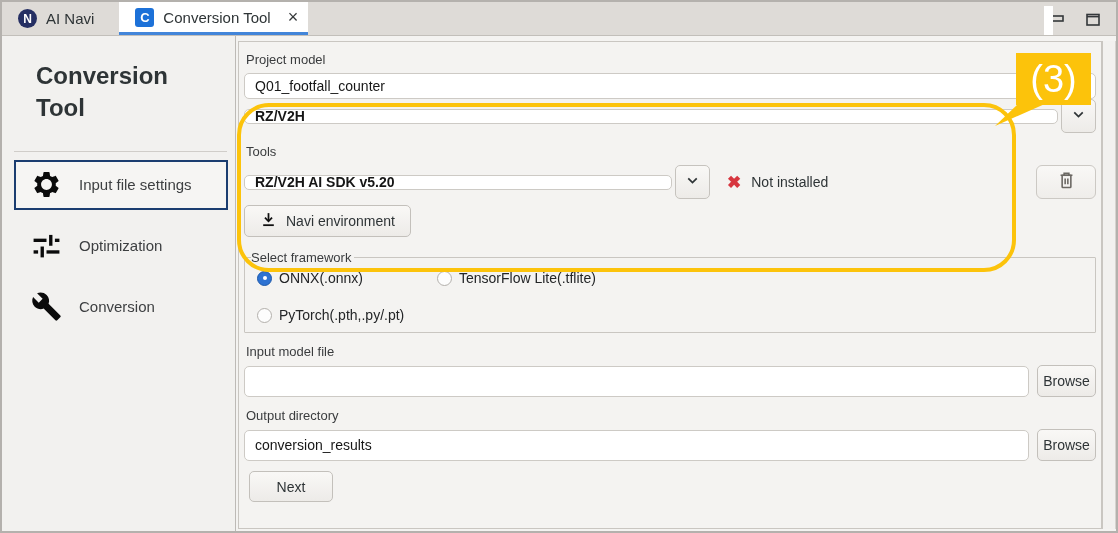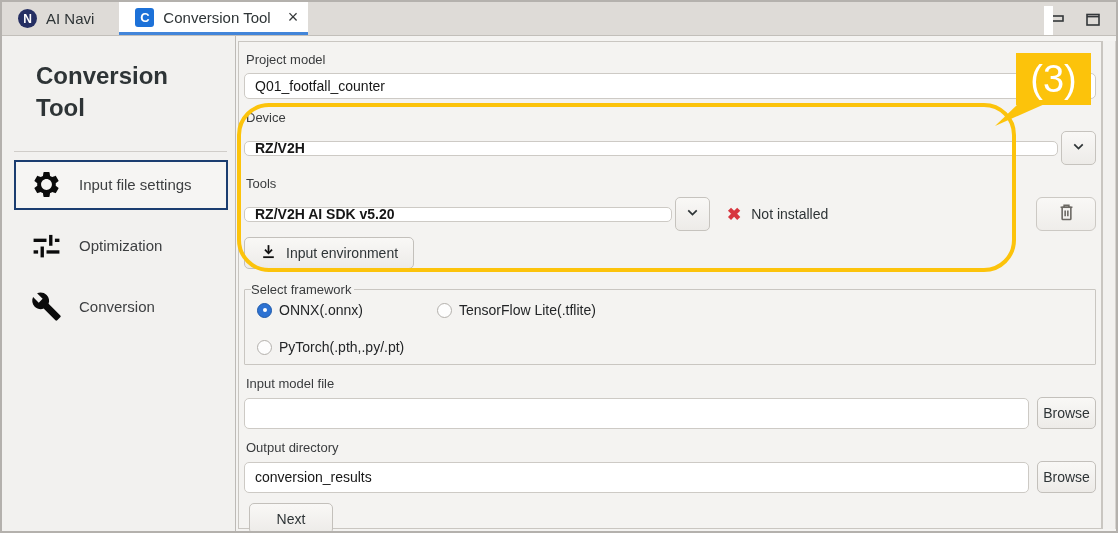--- a/index.html
+++ b/index.html
@@ -158,21 +158,20 @@
 
       </div>
     </div>
 
     <div class="main-wrap">
       <div class="main">
 
         <div class="field-label first">Project model</div>
         <input class="entry" type="text" value="Q01_footfall_counter" style="">
 
-        <div class="field-label">Device</div>
         <div class="row">
           <input class="entry combo-entry" type="text" readonly="" value="RZ/V2H" style="">
           <span class="combo-btn">
             <span>
               <svg width="17" height="17" viewBox="0 0 24 24" fill="none" stroke="#2e3436" stroke-width="2.4">
                   <path d="M6 9l6 6 6-6"></path>
                 </svg>
             </span>
           </span>
         </div>
@@ -203,21 +202,21 @@
         </div>
 
         <button class="btn setup-btn">
           <span>
             <svg width="17" height="17" viewBox="0 0 24 24" fill="none" stroke="#111" stroke-width="2.5">
               <path d="M12 3v10.5"></path>
                 <path d="M7 9.5l5 5 5-5"></path>
                 <path d="M4.5 20h15"></path>
             </svg>
           </span>
-          <span>Input environment</span>
+          <span>Navi environment</span>
         </button>
 
         <fieldset class="framework">
           <legend>Select framework</legend>
           <div class="radio-grid">
             <label class="radio-opt">
               <span class="radio on"></span>
               <span>ONNX(.onnx)</span>
             </label>
             <label class="radio-opt">

